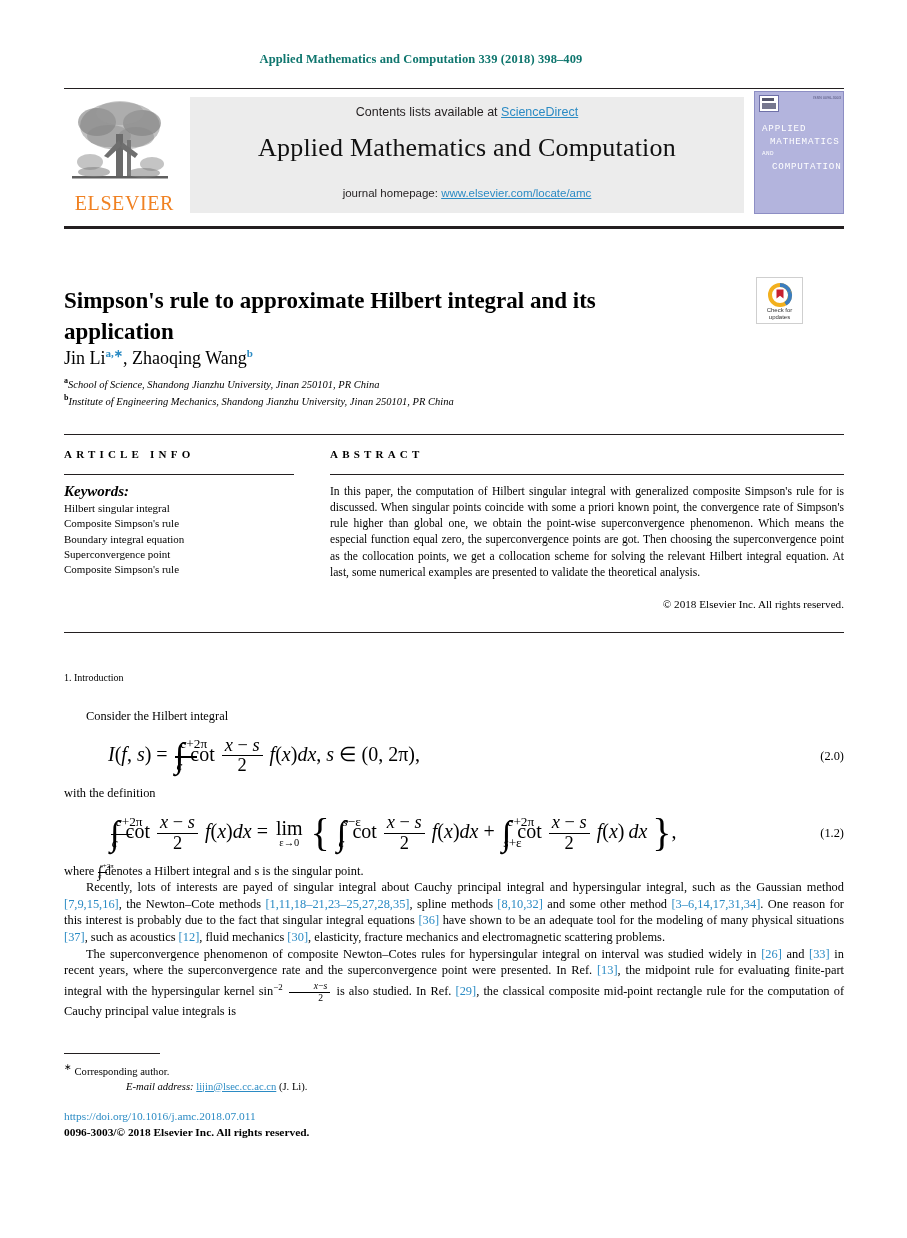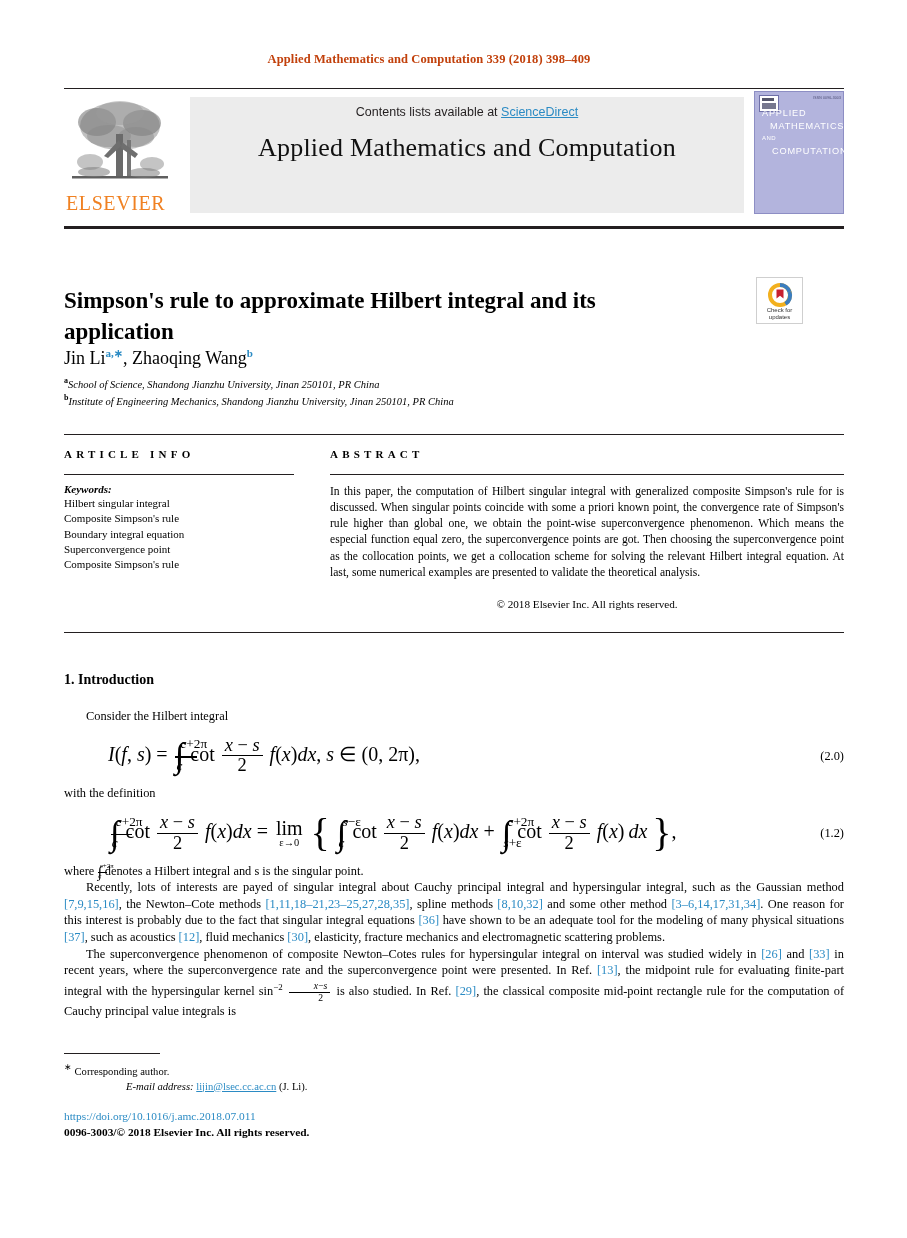--- a/index.html
+++ b/index.html
@@ -18,27 +18,27 @@
   .page {
     position: absolute;
     left: 0; top: 0;
     width: 907px;
     height: 1238px;
   }
 
   
   .running-head {
     position: absolute;
-    left: 16px; top: 52px;
+    left: 8px; top: 52px;
     width: 826px;
     text-align: center;
     font-family: "Liberation Serif", serif;
     font-weight: bold;
     font-size: 12.5px;
-    color: #c2410c;
+    color: #0f766e;
     letter-spacing: 0.1px;
   }
 
   
   .banner {
     position: absolute;
     left: 64px; top: 88px;
     width: 780px;
     height: 128px;
   }
@@ -53,21 +53,21 @@
     position: absolute;
     left: 0px; top: 8px;
     width: 112px;
     height: 120px;
   }
   .tree-svg { display:block; }
   .elsevier-word {
     position: absolute;
     left: 2px; top: 96px;
     width: 108px;
-    text-align: left;
+    text-align: right;
     font-family: "Liberation Serif", serif;
     font-size: 20px;
     letter-spacing: 0.6px;
     color: #f08122;
   }
   .contents-box {
     position: absolute;
     left: 126px; top: 9px;
     width: 554px;
     height: 116px;
@@ -144,23 +144,23 @@
   }
   .cover-issn {
     font-family: "Liberation Sans", sans-serif;
     font-size: 3.4px;
     color: #46476e;
     letter-spacing: 0.2px;
     margin-top: 1px;
   }
   .cover-title {
     position: absolute;
-    left: 7px; top: 15px;
+    left: 7px; top: 31px;
     width: 78px;
-    font-family: Liberation Sans, sans-serif;
+    font-family: Liberation Mono, monospace;
     font-size: 9.2px;
     line-height: 12.5px;
     color: #ffffff;
     letter-spacing: 0.8px;
   }
   .cover-t2 { padding-left: 8px; }
   .cover-and { font-size: 6px; letter-spacing: 0.4px; }
   .cover-t3 { padding-left: 10px; }
 
   .banner-rule-bottom {
@@ -260,21 +260,21 @@
   .info-rule {
     width: 230px;
     height: 0.8px;
     background: #231f20;
     margin-top: 14px;
   }
   .kw-title {
     font-family: "Liberation Serif", serif;
     font-style: italic;
     font-weight: bold;
-    font-size: 11px;
+    font-size: 15px;
     margin-top: 8px;
   }
   .kw-list {
     font-family: "Liberation Serif", serif;
     font-size: 11px;
     line-height: 15.4px;
     margin-top: 1px;
   }
 
   .abs-col {
@@ -292,39 +292,39 @@
     font-family: "Liberation Serif", serif;
     font-size: 11.6px;
     line-height: 16.2px;
     text-align: justify;
     margin-top: 9px;
     color: #000000;
   }
   .abs-copy {
     font-family: "Liberation Serif", serif;
     font-size: 11.2px;
-    text-align: center;
+    text-align: right;
     margin-top: 17px;
   }
 
   .rule-thin-2 {
     position: absolute;
     left: 64px; top: 632px;
     width: 780px;
     height: 0.8px;
     background: #231f20;
   }
 
   
   .section-head {
     position: absolute;
     left: 64px; top: 672px;
     font-family: "Liberation Serif", serif;
-    font-weight: bold;
-    font-size: 14px;
+    font-weight: normal;
+    font-size: 10px;
     text-align: right;
   }
   .body-col {
     position: absolute;
     left: 64px; top: 708px;
     width: 780px;
     font-family: "Liberation Serif", serif;
     font-size: 12.4px;
     line-height: 16.6px;
     text-align: justify;
@@ -494,20 +494,23 @@
         </g>
       </svg>
       <div class="elsevier-word">ELSEVIER</div>
     </div>
 
     <div class="contents-box">
       <div class="contents-line">
         <span>Contents lists available at </span><a class="sd-link" href="#">ScienceDirect</a>
       </div>
       <div class="journal-title-big">Applied Mathematics and Computation</div>
+      <div class="homepage-line">
+        <span>journal homepage: </span><a class="hp-link" href="#">www.elsevier.com/locate/amc</a>
+      </div>
     </div>
 
     <div class="cover-thumb">
       <div class="cover-header">
         <div class="cover-elsevier-mark"></div>
         <div class="cover-issn">ISSN 0096-3003</div>
       </div>
       <div class="cover-title">
         <div>APPLIED</div>
         <div class="cover-t2">MATHEMATICS</div>

